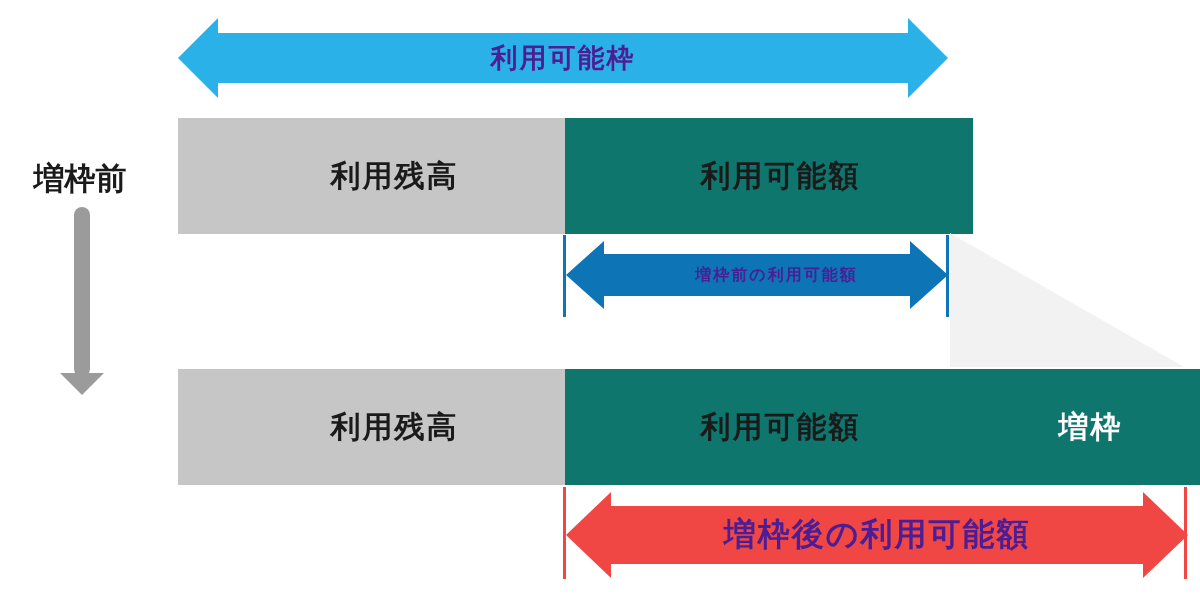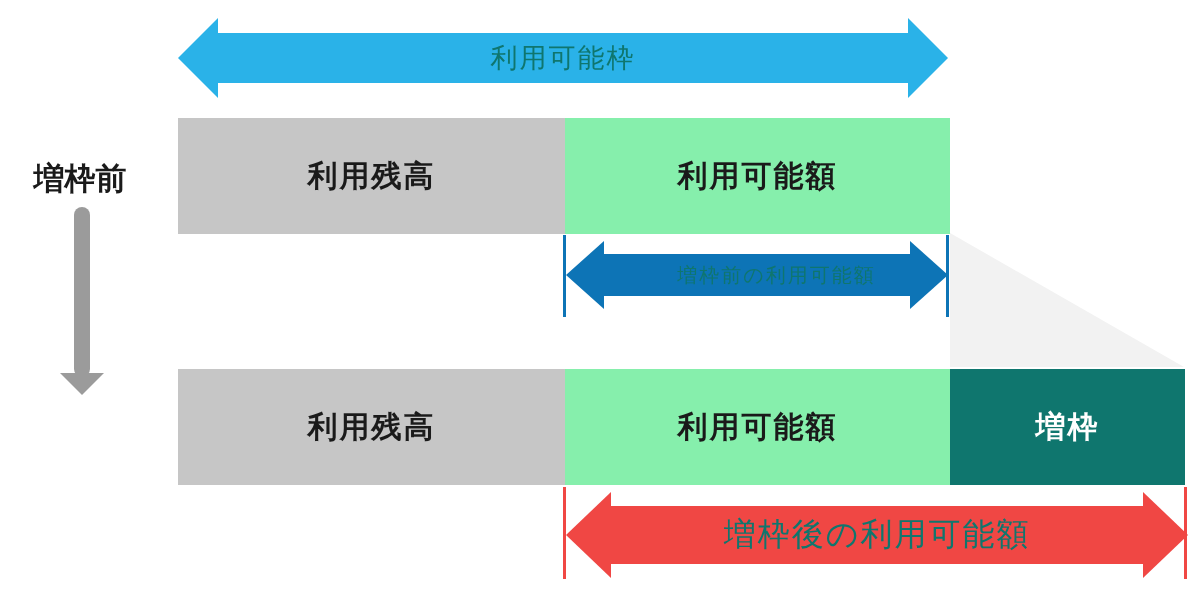--- a/index.html
+++ b/index.html
@@ -3,49 +3,49 @@
 <meta charset="utf-8">
 <style>
   html,body{margin:0;padding:0;background:#ffffff;}
   body{font-family:"Liberation Sans","DejaVu Sans",sans-serif;}
   .canvas{position:relative;width:1200px;height:600px;background:#ffffff;overflow:hidden;}
 
   
   .dbl-arrow{position:absolute;}
   .dbl-arrow .bar{position:absolute;}
   .dbl-arrow .head{position:absolute;width:0;height:0;border-style:solid;border-color:transparent;}
-  .dbl-arrow .label{position:absolute;left:0;right:0;top:0;bottom:0;display:flex;align-items:center;justify-content:center;color:#0f766e;font-weight:normal;letter-spacing:2px;}
+  .dbl-arrow .label{position:absolute;left:0;right:0;top:0;bottom:0;display:flex;align-items:center;justify-content:center;color:#4c1d95;font-weight:bold;letter-spacing:2px;}
 
   
   .arrow-top{left:178px;top:18px;width:770px;height:80px;}
   .arrow-top .bar{left:38px;right:38px;top:15px;bottom:15px;background:#2ab2e8;}
   .arrow-top .head-l{left:0;top:0;border-width:40px 40px 40px 0;border-right-color:#2ab2e8;}
   .arrow-top .head-r{right:0;top:0;border-width:40px 0 40px 40px;border-left-color:#2ab2e8;}
   .arrow-top .label{font-size:27px;}
 
   
   .arrow-mid{left:566px;top:241px;width:382px;height:68px;}
   .arrow-mid .bar{left:36px;right:36px;top:13px;bottom:13px;background:#0d74b6;}
   .arrow-mid .head-l{left:0;top:0;border-width:34px 38px 34px 0;border-right-color:#0d74b6;}
   .arrow-mid .head-r{right:0;top:0;border-width:34px 0 34px 38px;border-left-color:#0d74b6;}
-  .arrow-mid .label{font-size:20px;padding-left:39px;}
+  .arrow-mid .label{font-size:16px;padding-left:39px;}
 
   
   .arrow-bot{left:566px;top:492px;width:622px;height:86px;}
   .arrow-bot .bar{left:42px;right:42px;top:14px;bottom:14px;background:#f04744;}
   .arrow-bot .head-l{left:0;top:0;border-width:43px 45px 43px 0;border-right-color:#f04744;}
   .arrow-bot .head-r{right:0;top:0;border-width:43px 0 43px 45px;border-left-color:#f04744;}
   .arrow-bot .label{font-size:32px;}
 
   
-  .block{position:absolute;display:flex;align-items:center;justify-content:center;font-weight:bold;font-size:30px;letter-spacing:2px;color:#1a1a1a;}
+  .block{position:absolute;display:flex;align-items:center;justify-content:center;font-weight:bold;font-size:30px;letter-spacing:2px;color:#1a1a1a;padding-left:23px;}
   .row1.block{top:118px;height:116px;}
   .row2.block{top:369px;height:116px;}
   .blk-gray{background:#c6c6c6;}
-  .blk-pale{background:#86efac;}
+  .blk-pale{background:#0f766e;}
   .blk-dark{background:#0f766e;color:#ffffff;}
   .b-balance{left:178px;width:387px;}
   .b-available{left:565px;width:385px;}
   .b-increase{left:950px;width:235px;}
 
   
   .guide{position:absolute;width:3px;}
   .guide-blue{background:#0d74b6;top:235px;height:82px;}
   .guide-red{background:#f04744;top:487px;height:92px;}
   .g-b-l{left:563px;} .g-b-r{left:946px;}

